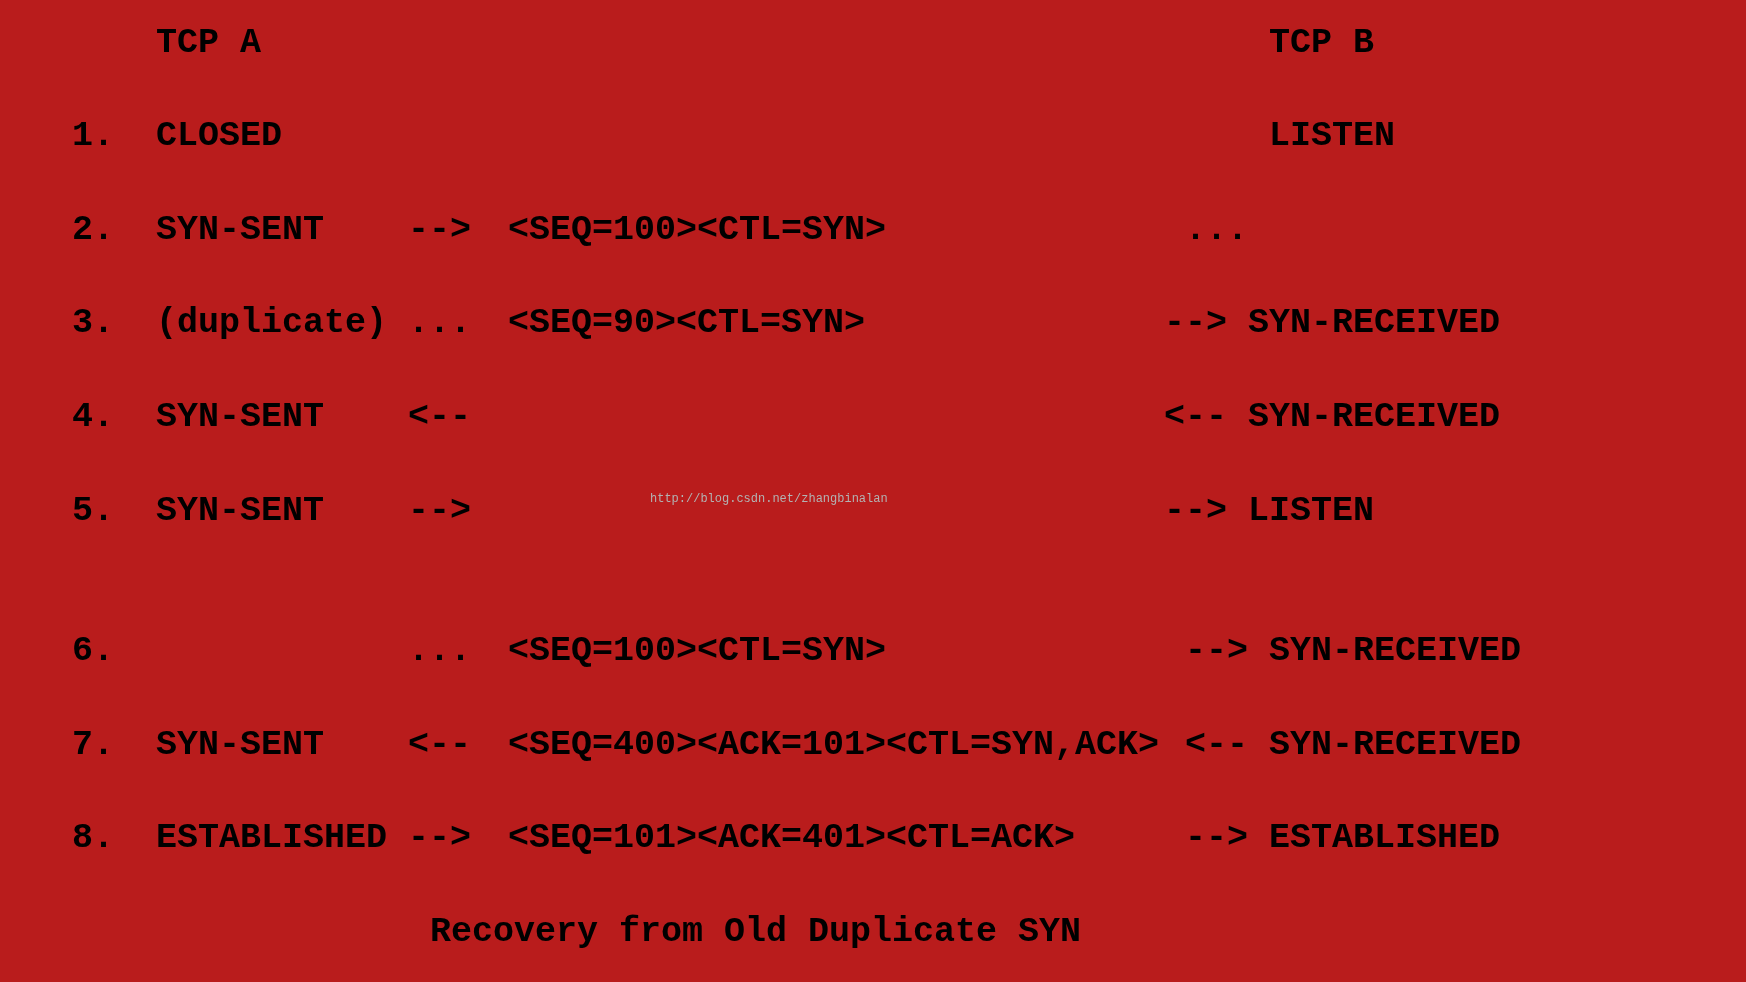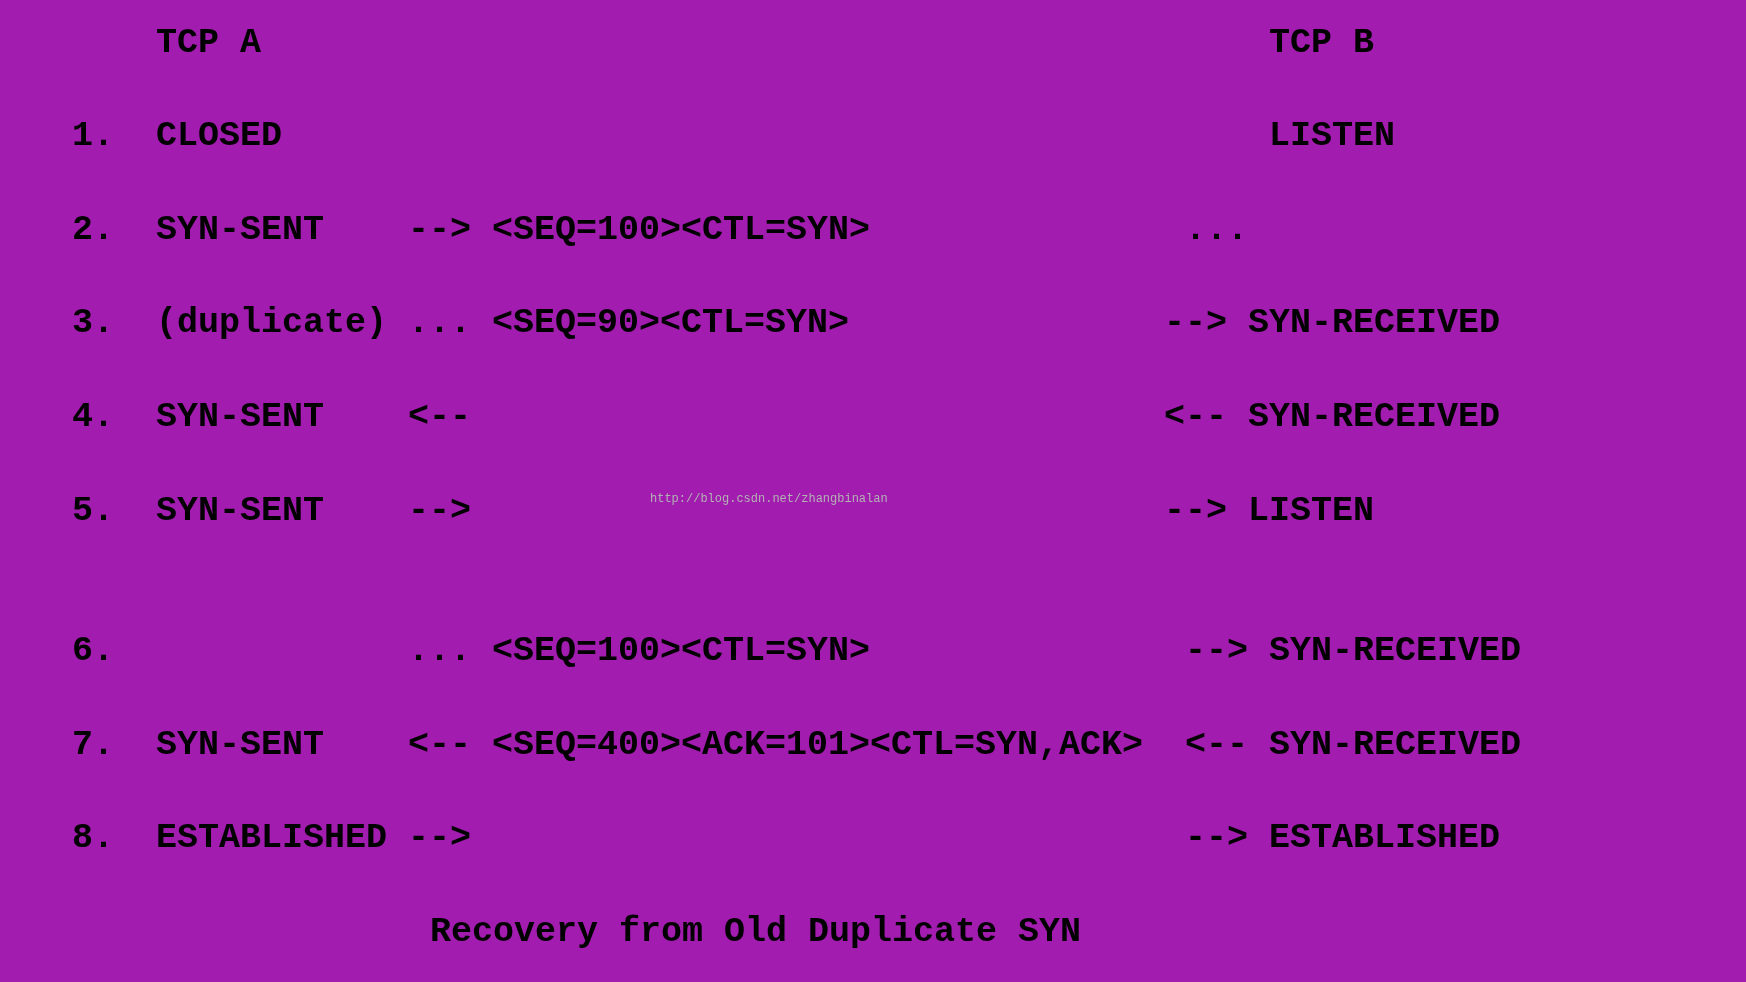--- a/index.html
+++ b/index.html
@@ -29,41 +29,41 @@
   .line span {
     position: absolute;
     top: 0;
     white-space: pre;
   }
   
   .c2  { left: 72px;   }
   .c6  { left: 156px;  }
   .c18 { left: 408px;  }
   .c20 { left: 430px;  }
-  .c22 { left: 492px;  }
+  .c22 { left: 508px;  }
   .c54 { left: 1164px; }
   .c55 { left: 1185px; }
   .c58 { left: 1248px; }
   .c59 { left: 1269px; font-family: Liberation Mono, monospace; }
 
   .watermark {
     position: absolute;
     left: 650px;
     top: 487px;
     font-family: "Liberation Mono", "DejaVu Sans Mono", monospace;
     font-size: 12px;
     font-weight: 400;
     line-height: 24px;
     white-space: pre;
   }
 </style>
 </head>
 <body>
 
-<div class="canvas" style="color: rgb(0, 0, 0); background: #a21caf;">
+<div class="canvas" style="color: rgb(0, 0, 0); background: #b91c1c;">
 
   <div class="line" style="top:20px">
     <span class="c6">TCP A</span>
     <span class="c59">TCP B</span>
   </div>
 
   <div class="line" style="top:113px">
     <span class="c2">1.</span>
     <span class="c6">CLOSED</span>
     <span class="c59">LISTEN</span>
@@ -116,20 +116,21 @@
     <span class="c18">&lt;--</span>
     <span class="c22">&lt;SEQ=400&gt;&lt;ACK=101&gt;&lt;CTL=SYN,ACK&gt;</span>
     <span class="c55">&lt;--</span>
     <span class="c59">SYN-RECEIVED</span>
   </div>
 
   <div class="line" style="top:815px">
     <span class="c2">8.</span>
     <span class="c6">ESTABLISHED</span>
     <span class="c18">--&gt;</span>
+    <span class="c22">&lt;SEQ=101&gt;&lt;ACK=401&gt;&lt;CTL=ACK&gt;</span>
     <span class="c55">--&gt;</span>
     <span class="c59">ESTABLISHED</span>
   </div>
 
   <div class="line" style="top:909px">
     <span class="c20">Recovery from Old Duplicate SYN</span>
   </div>
 
   <span class="watermark" style="color: rgb(179, 179, 179);">http://blog.csdn.net/zhangbinalan</span>
 

